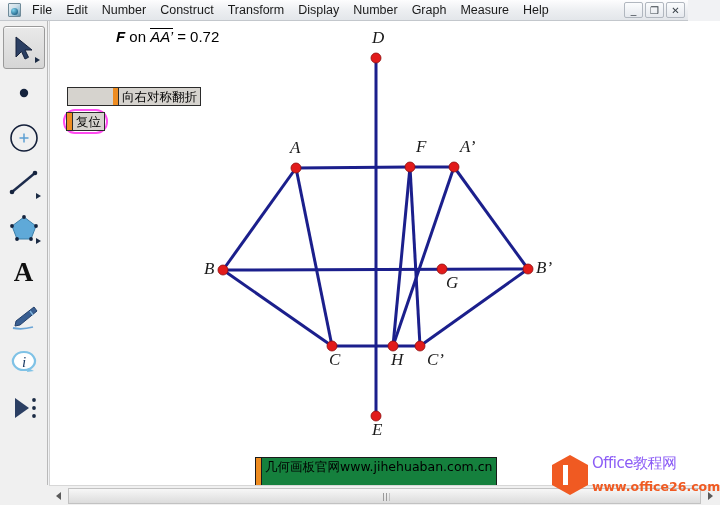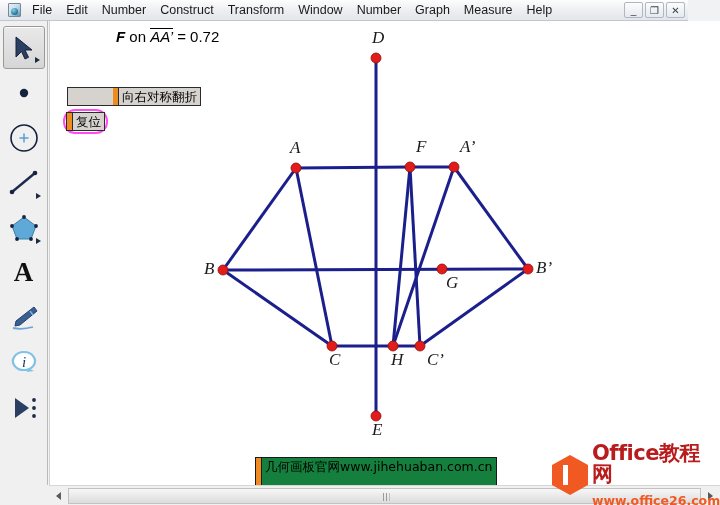--- a/index.html
+++ b/index.html
@@ -217,21 +217,21 @@
     width: 14px; height: 20px;
     background: #ffffff;
   }
   .hexmark .doc:after {
     content: ""; position: absolute; left: 5px; top: 0;
     width: 9px; height: 20px; background: #f05a22;
   }
   .logotext { margin-left: 4px; line-height: 1; }
   .logotext .l1 {
     font-family: "DejaVu Sans", sans-serif;
-    font-weight: bold; font-size: 21px; color: #b91c1c;
+    font-weight: normal; font-size: 15px; color: #8b5cf6;
     letter-spacing: -0.5px;
   }
   .logotext .l2 {
     font-family: "DejaVu Sans", sans-serif;
     font-weight: bold; font-size: 12.5px; color: #f05a22;
     margin-top: 10px;
   }
 </style>
 </head>
 <body>
@@ -241,21 +241,21 @@
   <div class="menubar">
     <div class="app-icon">
         <div class="glyph"></div>
       </div>
     <div id="menu-items" style="display:flex;align-items:center;">
         <div class="menuitem">File</div>
         <div class="menuitem">Edit</div>
         <div class="menuitem">Number</div>
         <div class="menuitem">Construct</div>
         <div class="menuitem">Transform</div>
-        <div class="menuitem">Window</div>
+        <div class="menuitem">Display</div>
         <div class="menuitem">Number</div>
         <div class="menuitem">Graph</div>
         <div class="menuitem">Measure</div>
         <div class="menuitem">Help</div>
       </div>
     <div class="wincontrols">
       <div class="wbtn">_</div>
       <div class="wbtn">❐</div>
       <div class="wbtn">✕</div>
     </div>

